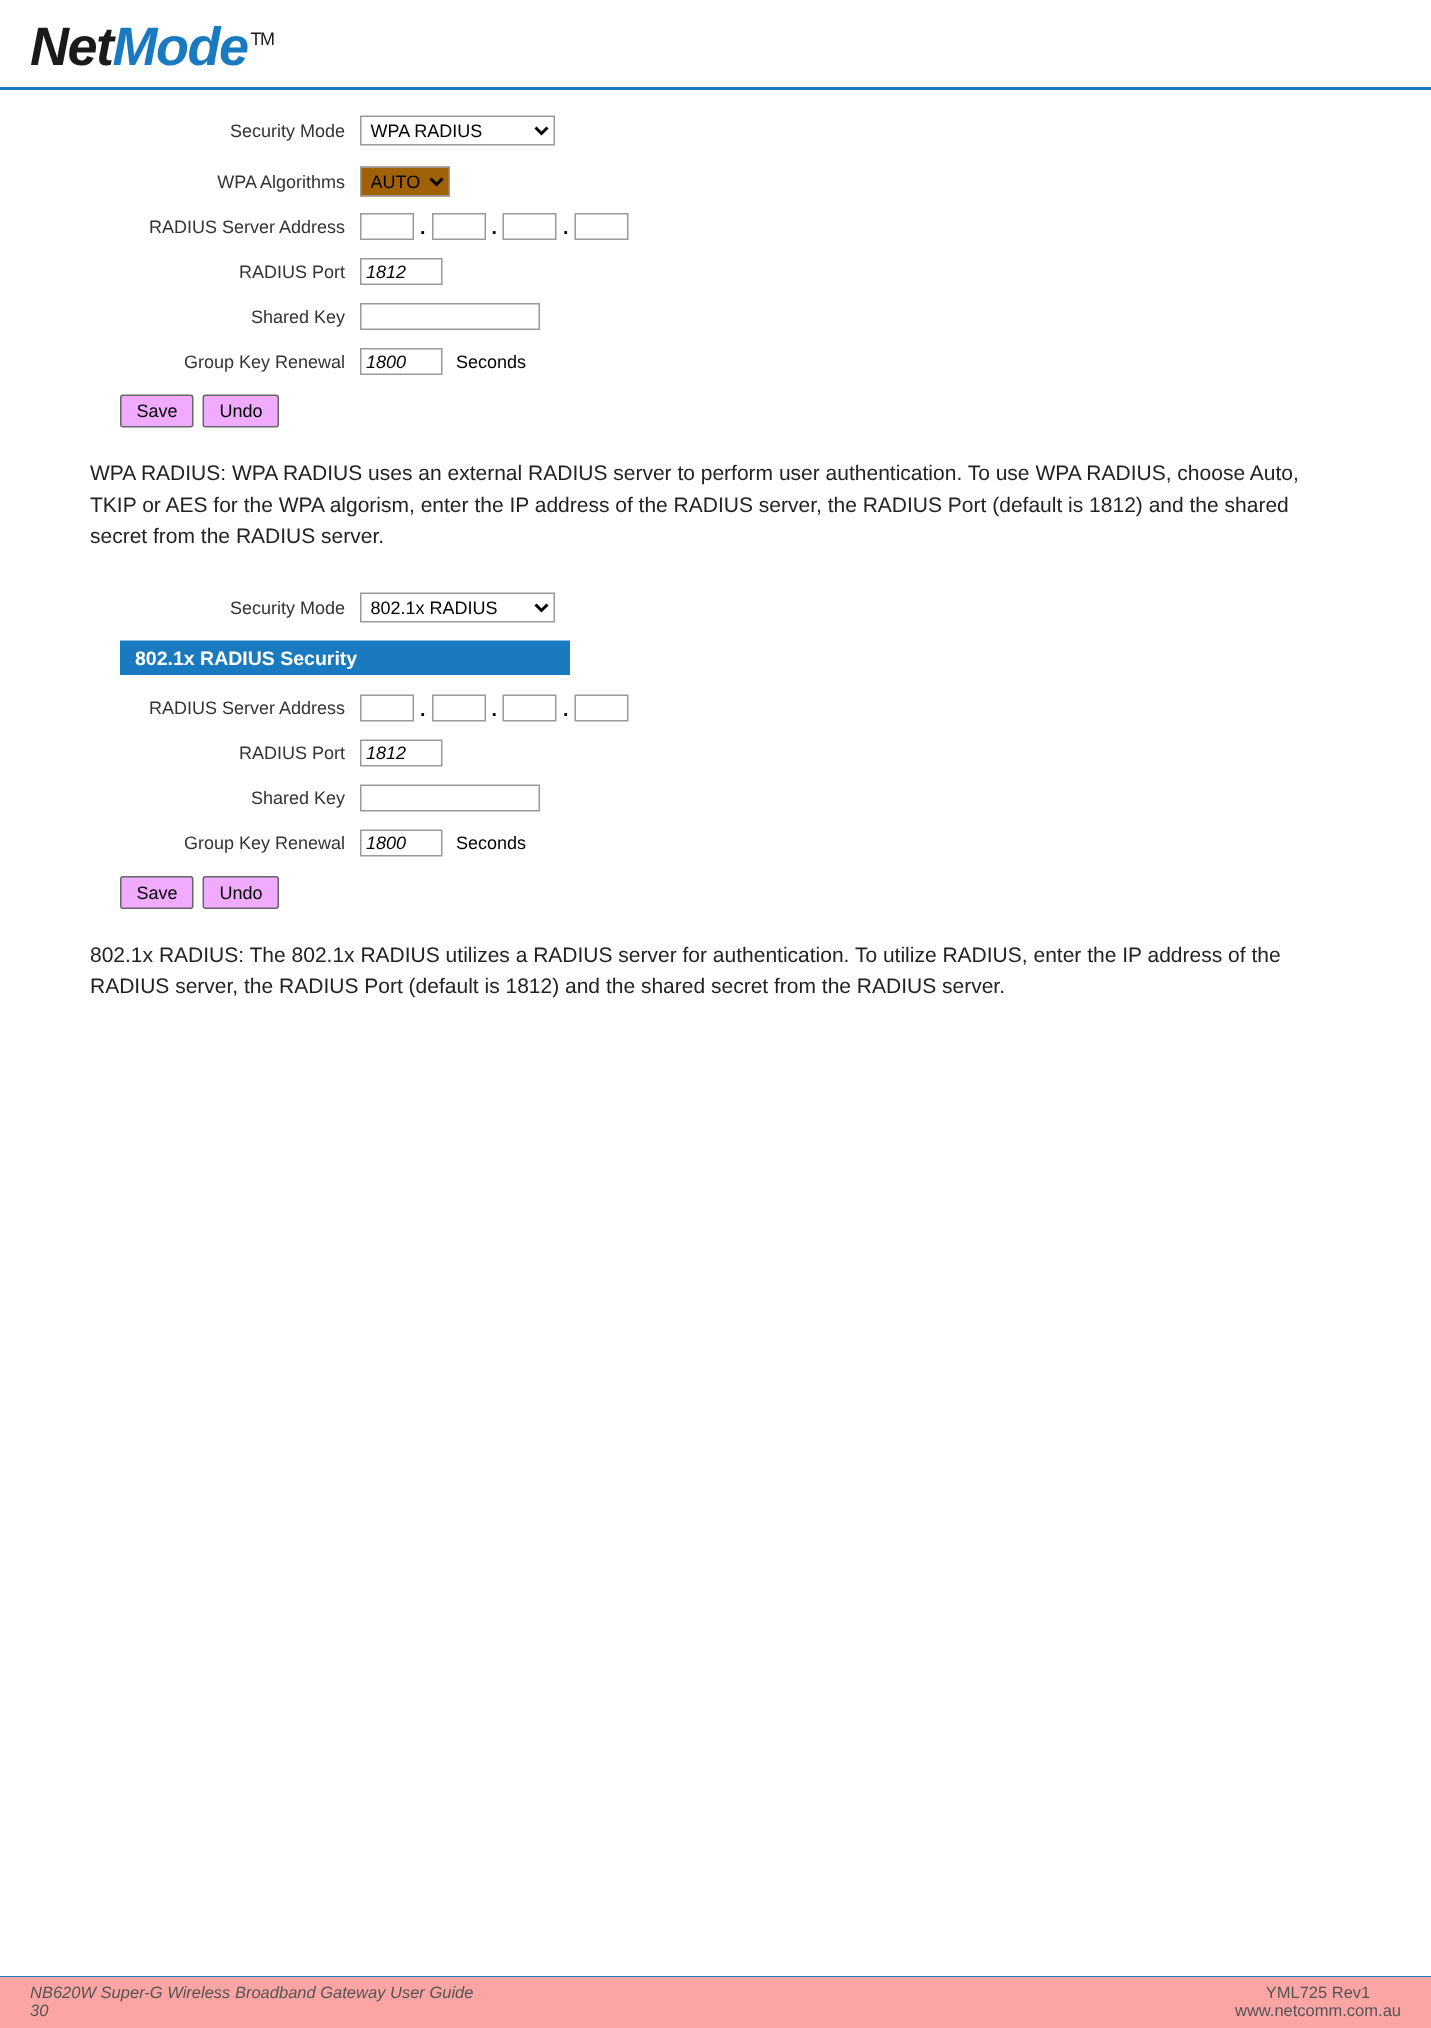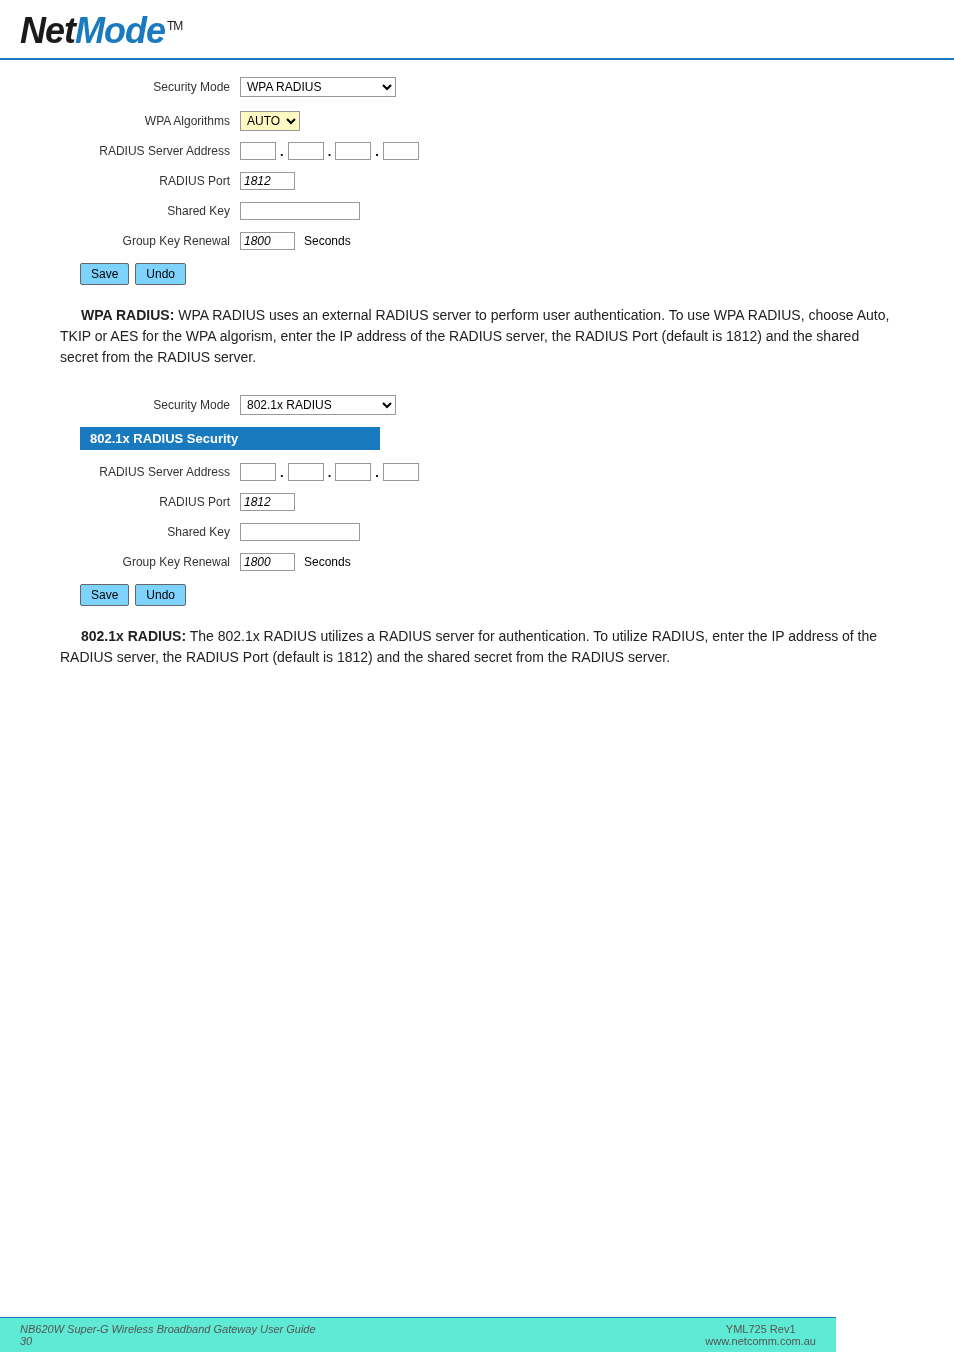--- a/index.html
+++ b/index.html
@@ -79,21 +79,21 @@
     .security-mode-row {
       margin-bottom: 10px;
     }
 
     select.mode-select {
       font-size: 12px;
       padding: 1px 2px;
       border: 1px solid #999;
       background: #fff;
       cursor: pointer;
-      width: 156px;
+      width: 130px;
     }
 
     
     .section-header {
       background: #1a7abf;
       color: #fff;
       font-weight: bold;
       font-size: 13px;
       padding: 4px 10px;
       margin-bottom: 10px;
@@ -134,66 +134,65 @@
     .seconds-label {
       font-size: 12px;
       margin-left: 5px;
     }
 
     
     select.algo-select {
       font-size: 12px;
       padding: 1px 2px;
       border: 1px solid #999;
-      background: #fef9c3;
+      background: #a16207;
       cursor: pointer;
       width: 60px;
     }
 
     
     .btn-row {
       margin-top: 10px;
       margin-left: 0;
       display: flex;
       gap: 6px;
     }
 
     button.action-btn {
       font-size: 12px;
       padding: 3px 10px;
       border: 1px solid #666;
-      background: #7dd3fc;
+      background: #f0abfc;
       cursor: pointer;
       border-radius: 2px;
     }
 
     
     .description-block {
       margin: 20px 0 25px 0;
       font-size: 14px;
       line-height: 1.5;
       color: #222;
     }
     .description-block strong {
-      font-weight: bold;
-      margin-left: 21px;
+      font-weight: normal;
     }
 
     
     .footer {
       position: fixed;
       bottom: 0;
       left: 0;
-      width: 836px;
+      width: 954px;
       border-top: 1px solid #1a7abf;
       padding: 5px 20px;
       display: flex;
       justify-content: space-between;
       align-items: center;
-      background: #5eead4;
+      background: #fca5a5;
     }
     .footer-left {
       font-size: 11px;
       color: #555;
       font-style: italic;
     }
     .footer-right {
       font-size: 11px;
       color: #555;
       text-align: center;

